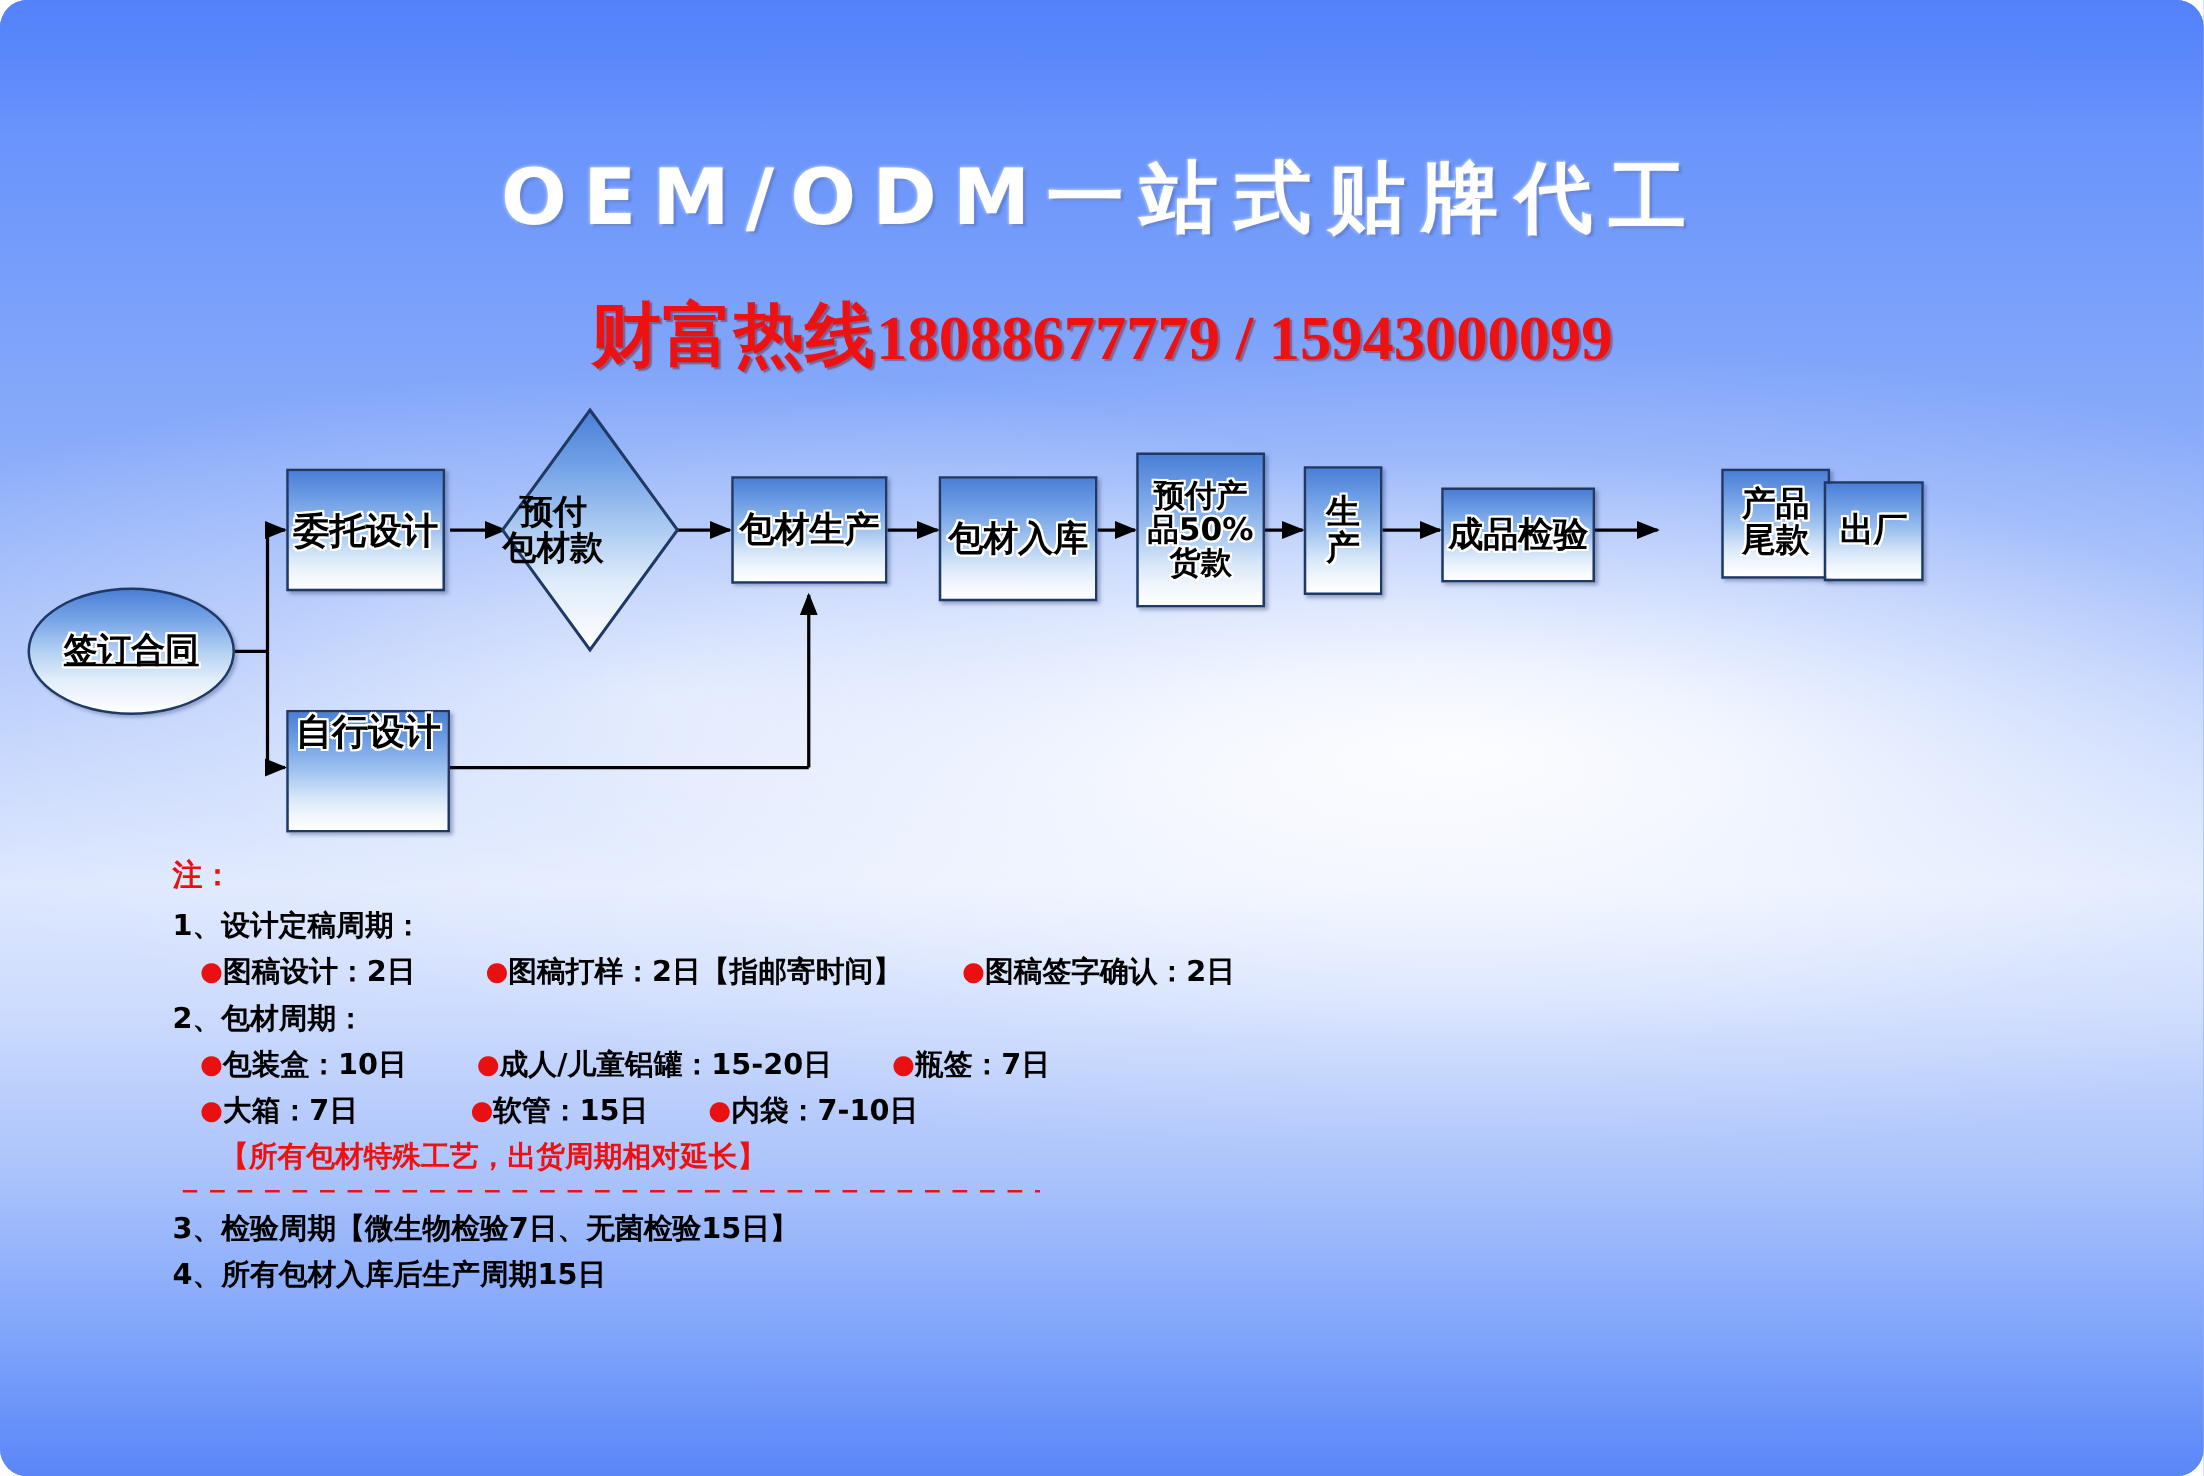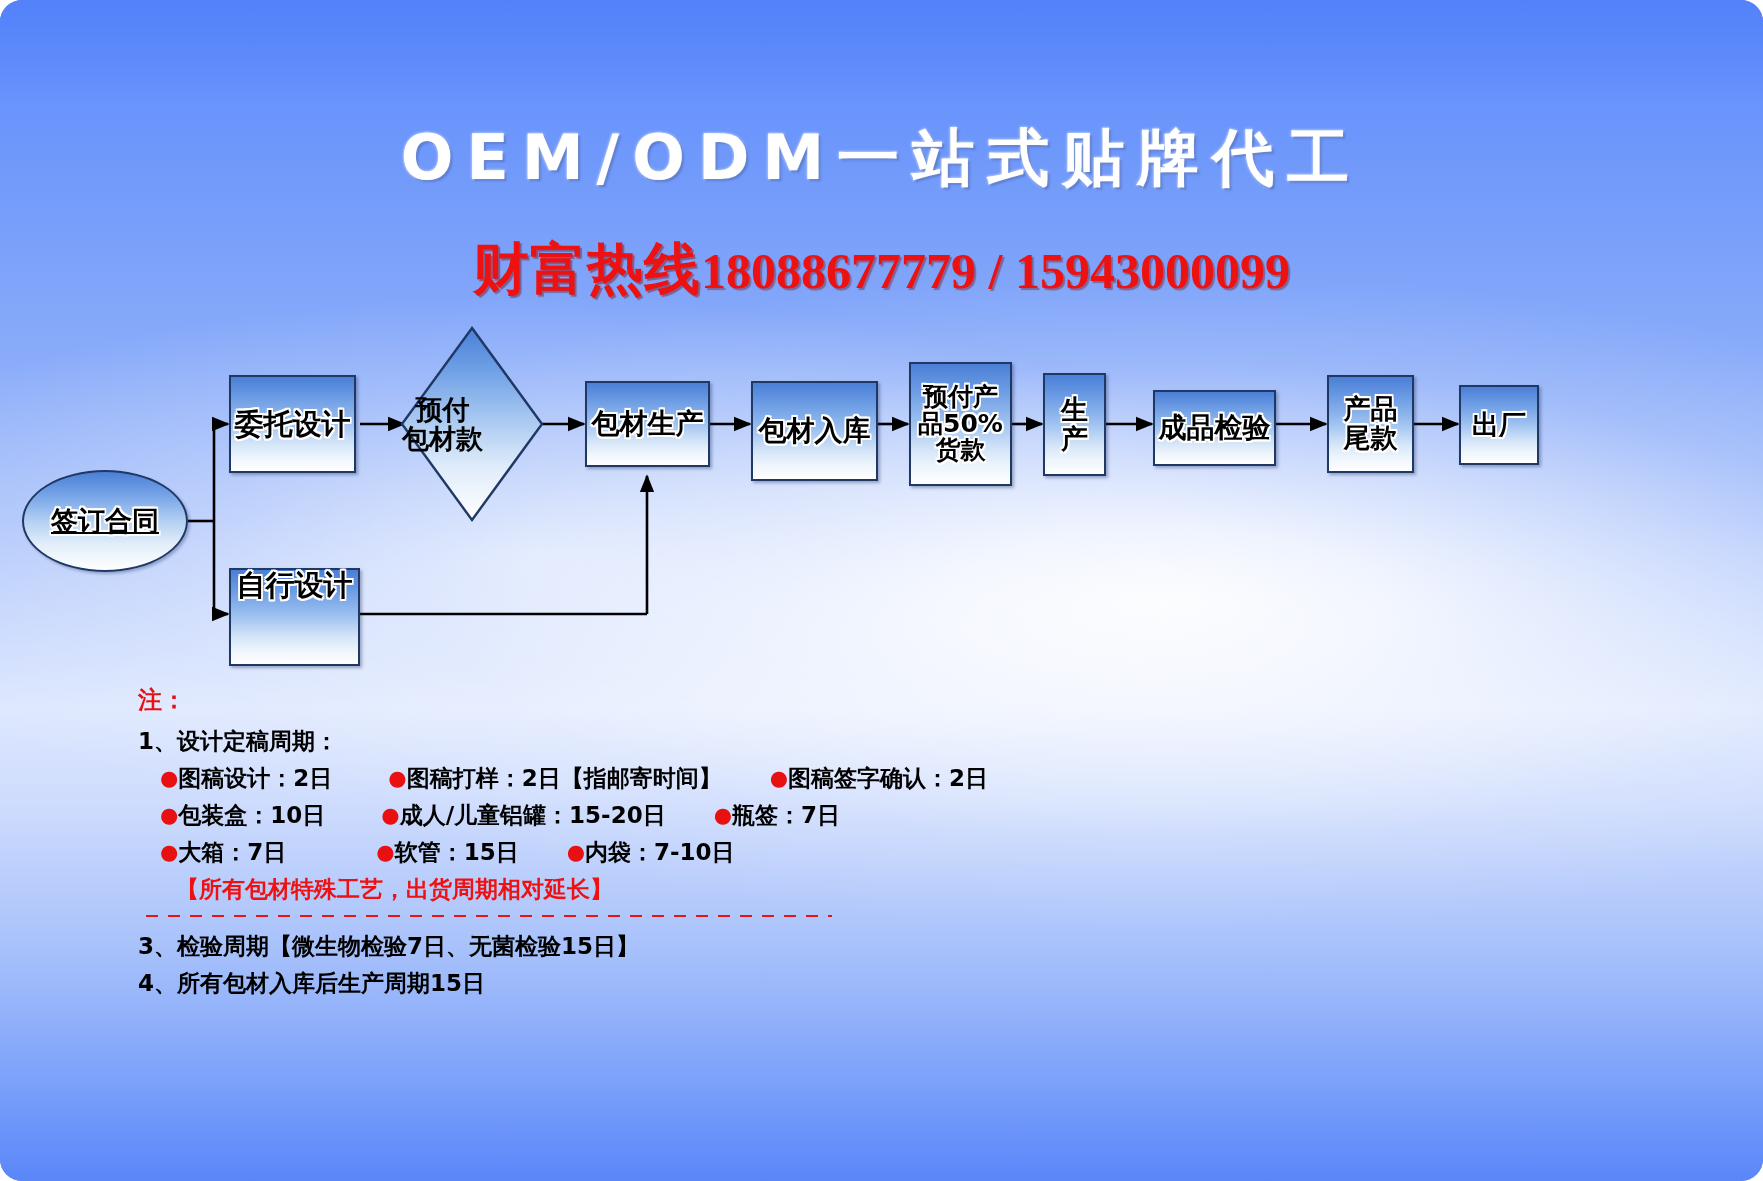--- a/index.html
+++ b/index.html
@@ -349,21 +349,21 @@
       <span>
         <span class="lbl">生</span><br>
         <span class="lbl">产</span>
       </span>
     </div>
 
     <div class="node box" style="left:1153px; top:378px; width:123px; height:76px; font-size:28px;margin-top:12px;">
       <span class="lbl">成品检验</span>
     </div>
 
-    <div class="node box" style="left:1327px; top:375px; width:87px; height:98px; font-size:27px;">
+    <div class="node box" style="left:1377px; top:375px; width:87px; height:88px; font-size:27px;">
       <span>
         <span class="lbl">产品</span><br>
         <span class="lbl">尾款</span>
       </span>
     </div>
 
     <div class="node box" style="left:1459px; top:385px; width:80px; height:80px; font-size:27px;">
       <span class="lbl">出厂</span>
     </div>
 
@@ -372,20 +372,21 @@
   <div id="notes">
 
     <div class="note-head">注：</div>
 
     <div class="note-line">1、设计定稿周期：</div>
 
     <div class="note-line note-sub">
       <span class="bullet">●</span><span>图稿设计：2日</span><span class="gap-l"></span><span class="bullet">●</span><span>图稿打样：2日【指邮寄时间】</span><span class="gap-m"></span><span class="bullet">●</span><span>图稿签字确认：2日</span>
     </div>
 
+    <div class="note-line">2、包材周期：</div>
 
     <div class="note-line note-sub">
       <span class="bullet">●</span><span>包装盒：10日</span><span class="gap-l"></span><span class="bullet">●</span><span>成人/儿童铝罐：15-20日</span><span class="gap-m"></span><span class="bullet">●</span><span>瓶签：7日</span>
     </div>
 
     <div class="note-line note-sub">
       <span class="bullet">●</span><span>大箱：7日</span><span class="gap-l"></span><span class="gap-s"></span><span class="bullet">●</span><span>软管：15日</span><span class="gap-m"></span><span class="bullet">●</span><span>内袋：7-10日</span>
     </div>
 
     <div class="note-line note-red">【所有包材特殊工艺，出货周期相对延长】</div>

